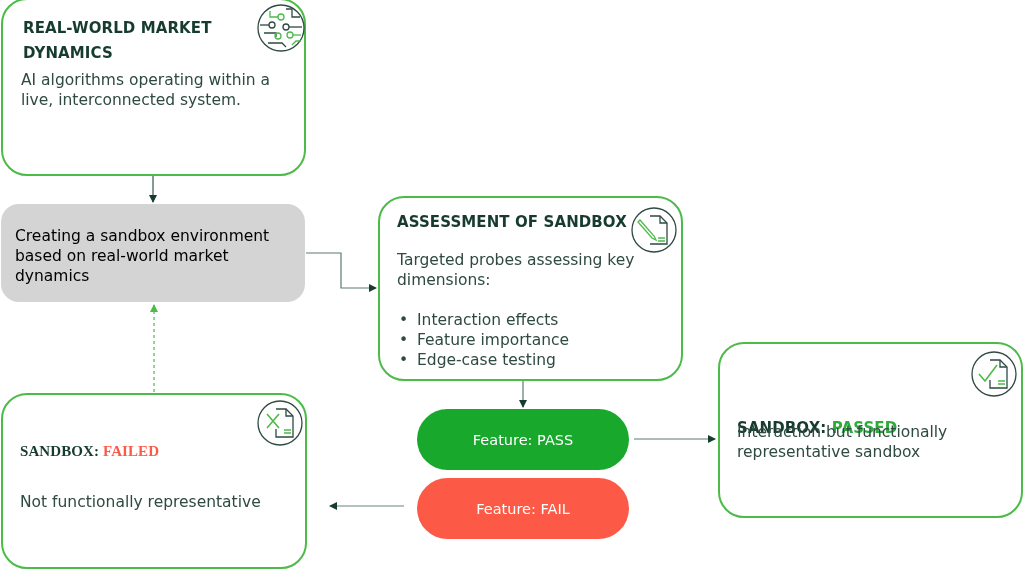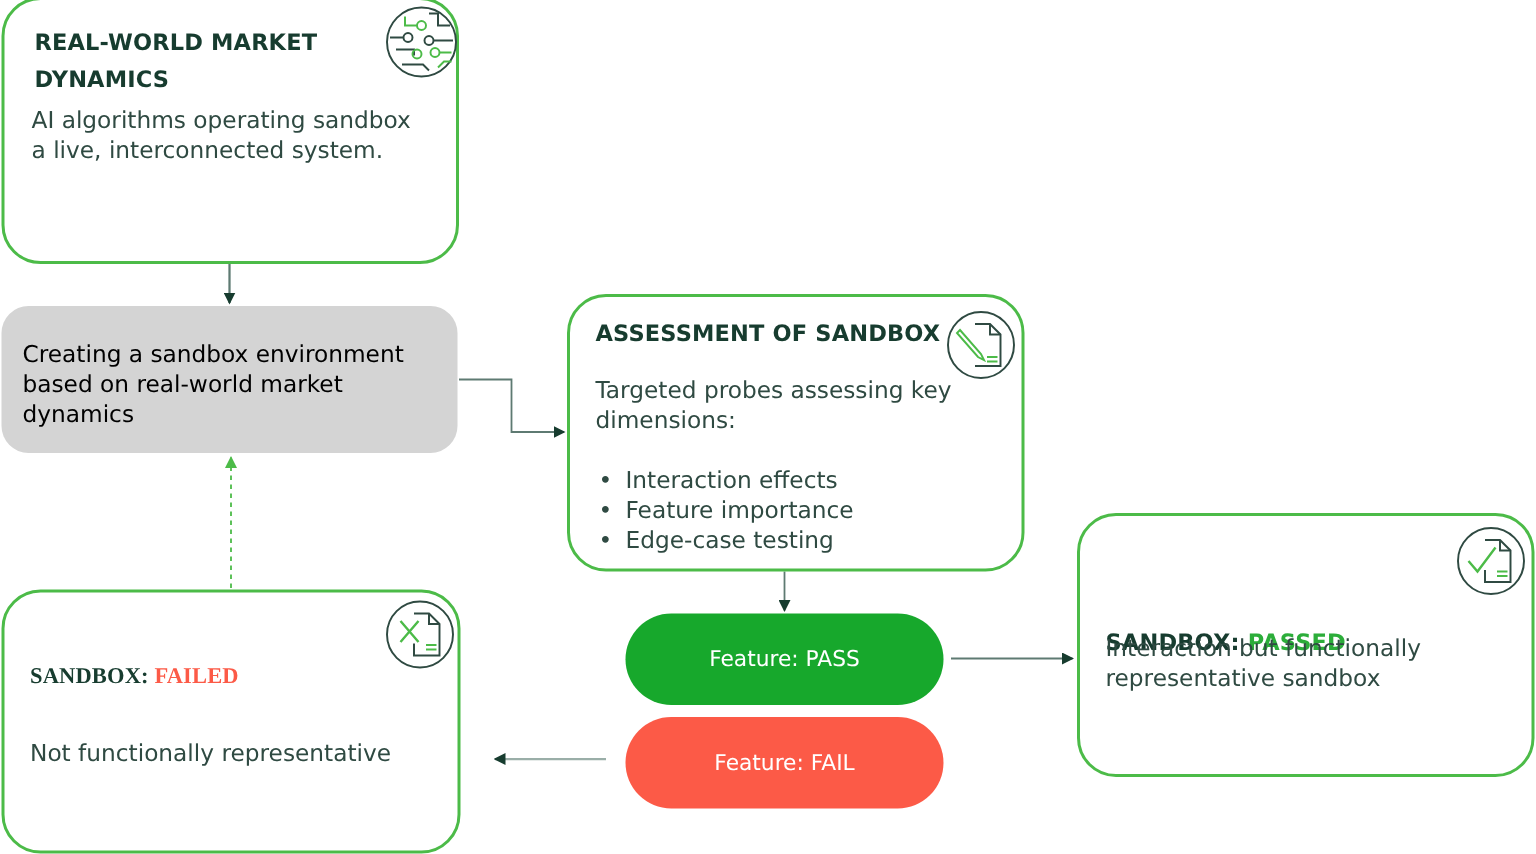--- a/index.html
+++ b/index.html
@@ -34,21 +34,21 @@
   <path d="M634,439 L715,439" stroke="#5e7a72" stroke-width="1.2" fill="none" marker-end="url(#arrowDark)"></path>
   <path d="M404,506 L330,506" stroke="#9aaea8" stroke-width="1.5" fill="none" marker-end="url(#arrowDark)"></path>
   <path d="M154,392 L154,305" stroke="#4cbb48" stroke-width="1.2" stroke-dasharray="3,3" fill="none" marker-end="url(#arrowGreen)"></path>
 </svg>
 
 <div class="box" style="left:1px; top:-2px; width:305px; height:178px;">
   <div class="title" style="left:20px; top:16px; width:230px;">
     <span>REAL-WORLD MARKET</span><br>
     <span>DYNAMICS</span>
   </div>
-  <div class="body" style="left:18px; top:70px; width:265px; font-size:15.5px;">AI algorithms operating sandbox a live, interconnected system.</div>
+  <div class="body" style="left:18px; top:70px; width:265px; font-size:15.5px;">AI algorithms operating within a live, interconnected system.</div>
   <svg class="icon" style="left:253px; top:3px;" width="50" height="50" viewBox="0 0 50 50">
     <circle cx="25" cy="25" r="23" fill="none" stroke="#2f4a42" stroke-width="1.3"></circle>
     <path d="M14,8 L14,14 L22,14" fill="none" stroke="#4cbb48" stroke-width="1.3"></path>
     <circle cx="25" cy="14" r="3" fill="none" stroke="#4cbb48" stroke-width="1.3"></circle>
     <path d="M30,6 L36,6 L36,14 L44,14" fill="none" stroke="#2f4a42" stroke-width="1.3"></path>
     <circle cx="16" cy="22" r="3" fill="none" stroke="#2f4a42" stroke-width="1.3"></circle>
     <path d="M4,22 L13,22" fill="none" stroke="#2f4a42" stroke-width="1.3"></path>
     <circle cx="30" cy="24" r="3" fill="none" stroke="#2f4a42" stroke-width="1.3"></circle>
     <path d="M33,24 L46,24" fill="none" stroke="#2f4a42" stroke-width="1.3"></path>
     <path d="M8,30 L20,30 L20,34" fill="none" stroke="#2f4a42" stroke-width="1.3"></path>

